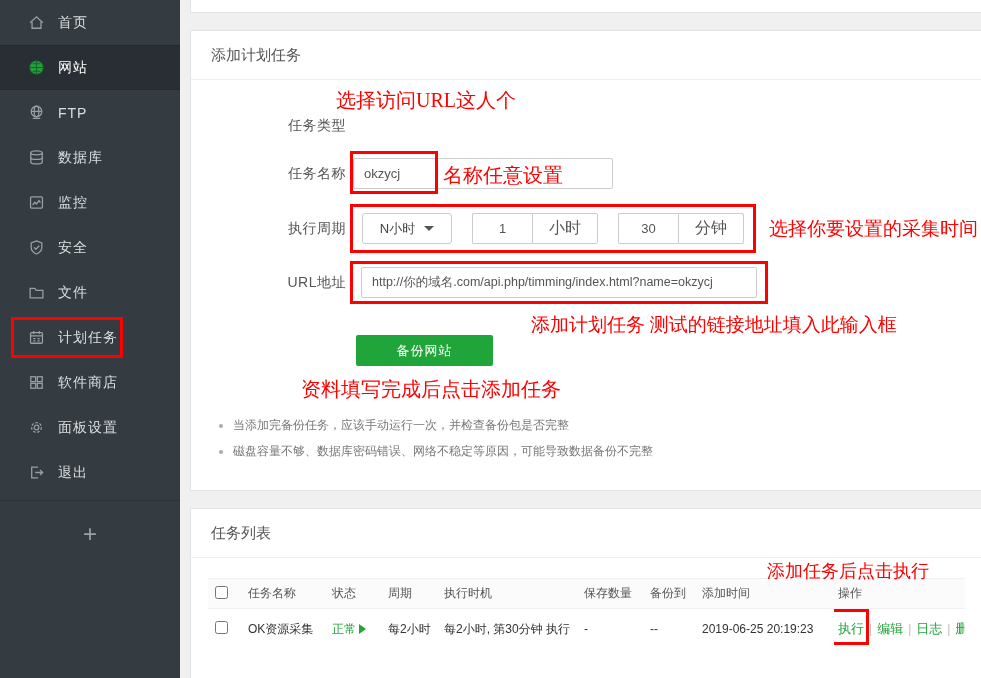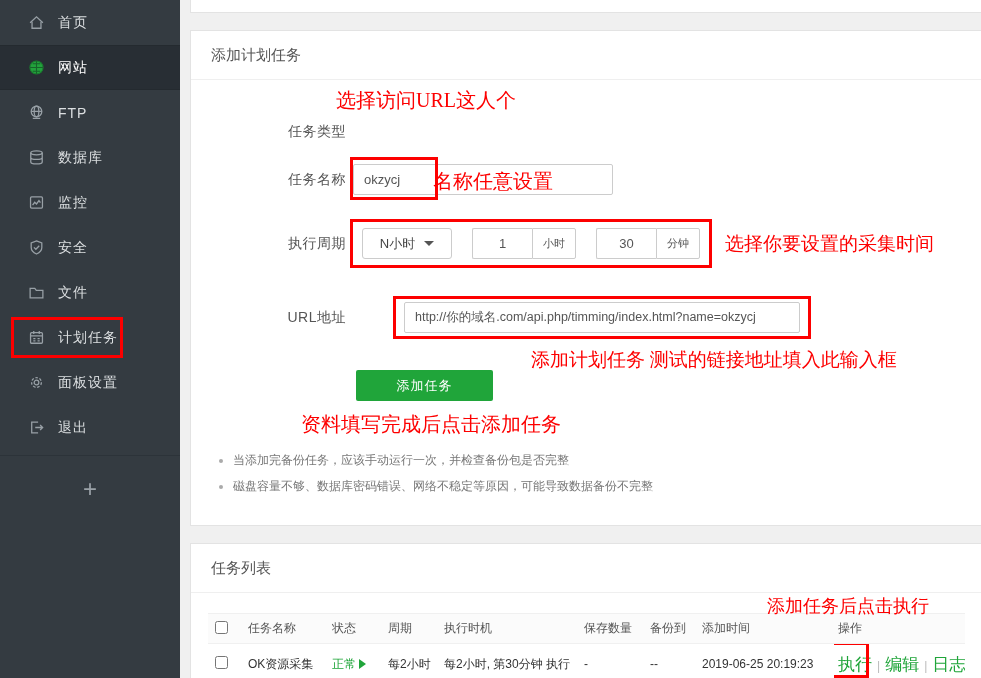--- a/index.html
+++ b/index.html
@@ -31,26 +31,26 @@
   .ctrl { margin-left:7px; display:flex; align-items:center; }
   .frame-pad { padding:3px; display:inline-flex; align-items:center; }
   .select-btn { display:flex; align-items:center; justify-content:center; border:1px solid #ccc; border-radius:3px; background:#fff; height:28px; padding:0 12px; font-size:13px; color:#444; cursor:pointer; }
   .caret { width:0; height:0; border-left:5px solid transparent; border-right:5px solid transparent; border-top:5px solid #555; margin-left:9px; }
   .note { margin-left:36px; font-size:12px; color:#666; white-space:nowrap; }
   .note .star { color:#f00; margin-right:6px; }
   input[type=text] { border:1px solid #ccc; border-radius:2px; height:31px; font-size:13px; color:#555; padding:0 10px; font-family:inherit; outline:none; background:#fff; }
   .name-wrap { position:relative; margin-left:7px; }
   .name-wrap input { width:260px; }
   .name-redbox { position:absolute; left:-3px; top:-7px; width:88px; height:43px; pointer-events:none; }
-  .name-ann { position:absolute; left:80px; top:4px; font-size:20px; pointer-events:none; }
+  .name-ann { position:absolute; left:90px; top:4px; font-size:20px; pointer-events:none; }
   .period-frame { margin-left:4px; padding:6px 9px; display:flex; align-items:center; }
   .period-frame .select-btn { width:90px; height:31px; }
   .igroup { display:flex; margin-left:20px; }
   .igroup input { width:60px; text-align:center; border-right:none; border-radius:2px 0 0 2px; }
-  .addon { height:31px; display:flex; align-items:center; justify-content:center; padding:0 10px; background:#fff; border:1px solid #ccc; font-size:11px; color:#555; border-radius:0 2px 2px 0; }
+  .addon { height:31px; display:flex; align-items:center; justify-content:center; padding:0 16px; background:#fff; border:1px solid #ccc; font-size:16px; color:#555; border-radius:0 2px 2px 0; }
   .ann-period { margin-left:13px; font-size:19px; }
   .url-frame { margin-left:4px; padding:3px 8px; }
   .url-frame input { width:396px; font-size:12.5px; }
   .ann-url { margin:8px 0 0 340px; font-size:19px; height:22px; }
   .btn-green { margin-left:165px; margin-top:1px; width:137px; height:31px; background:#20a53a; color:#fff; border:none; border-radius:2px; font-size:13px; cursor:pointer; font-family:inherit; letter-spacing:1px; }
   .ann-submit { margin:10px 0 0 110px; font-size:20px; height:26px; }
   .tips { margin:10px 0 0 30px; padding-bottom:26px; }
   .tips li { list-style:disc; margin-left:12px; color:#777; font-size:12px; line-height:26px; }
   .tips li::marker { color:#aaa; }
   
@@ -58,21 +58,21 @@
   th,td { font-weight:normal; text-align:left; font-size:12px; padding:0 4px; overflow:hidden; white-space:nowrap; }
   thead tr { height:30px; background:#fbfbfb; }
   thead th { color:#555; border-top:1px solid #f0f0f0; border-bottom:1px solid #f0f0f0; }
   tbody tr { height:41px; }
   tbody td { color:#333; }
   .c-check { width:36px; } .c-name { width:84px; } .c-status { width:56px; } .c-period { width:56px; }
   .c-timing { width:140px; } .c-keep { width:66px; } .c-backup { width:52px; } .c-added { width:136px; }
   input[type=checkbox] { width:13px; height:13px; margin-left:3px; }
   .status-ok { color:#20a53a; display:flex; align-items:center; }
   .play-ico { width:0; height:0; border-top:5px solid transparent; border-bottom:5px solid transparent; border-left:7px solid #20a53a; margin-left:3px; }
-  .act a { color:#20a53a; text-decoration:none; font-size:17px; cursor:pointer; }
+  .act a { color:#20a53a; text-decoration:none; font-size:13px; cursor:pointer; }
   .act .sep { color:#bbb; margin:0 5px; }
   .run-wrap { position:relative; display:inline-block; }
   .run-redbox { position:absolute; left:-9px; top:-11px; width:40px; height:36px; pointer-events:none; }
   .ann-run { position:absolute; top:50px; right:52px; font-size:18px; }
   
   svg.icon { stroke:#98a0a6; fill:none; stroke-width:1.2; }
 </style>
 </head>
 <body>
 
@@ -146,20 +146,31 @@
           <rect x="2.4" y="3.4" width="11.2" height="10" rx="1"></rect>
           <path d="M2.4 6.4h11.2M5.4 1.8v3M10.6 1.8v3M5 9h2M9 9h2M5 11.2h2M9 11.2h2"></path>
         </svg>
     </span>
     <span class="lbl">计划任务</span>
     <div class="red-frame-side"></div>
   </div>
   <div class="side-item">
     <span class="ico">
       <svg class="icon" width="17" height="17" viewBox="0 0 16 16">
+          <rect x="2.6" y="2.6" width="4.6" height="4.6"></rect>
+          <rect x="8.8" y="2.6" width="4.6" height="4.6"></rect>
+          <rect x="2.6" y="8.8" width="4.6" height="4.6"></rect>
+          <rect x="8.8" y="8.8" width="4.6" height="4.6"></rect>
+        </svg>
+    </span>
+    <span class="lbl">软件商店</span>
+  </div>
+  <div class="side-item">
+    <span class="ico">
+      <svg class="icon" width="17" height="17" viewBox="0 0 16 16">
           <circle cx="8" cy="8" r="2.2"></circle>
           <circle cx="8" cy="8" r="4.6" stroke-dasharray="2.4 1.6"></circle>
         </svg>
     </span>
     <span class="lbl">面板设置</span>
   </div>
   <div class="side-item">
     <span class="ico">
       <svg class="icon" width="17" height="17" viewBox="0 0 16 16">
           <path d="M9.5 3H3.5v10h6M6.8 8h7M11.4 5.6 13.8 8l-2.4 2.4"></path>
@@ -172,62 +183,62 @@
 </div>
 
 <div class="main">
   <div class="top-strip"></div>
 
   <div class="card card1">
     <div class="card-title">添加计划任务</div>
 
     <div class="ann ann-type">选择访问URL这人个</div>
 
-    <div class="frow" style="margin-top:12px;">
+    <div class="frow" style="margin-top:6px;">
       <div class="flabel">任务类型</div>
     </div>
 
     <div class="frow" style="margin-top:23px;">
       <div class="flabel">任务名称</div>
       <div class="name-wrap">
         <input type="text" value="okzycj" style="">
         <div class="redbox name-redbox"></div>
         <div class="ann name-ann">名称任意设置</div>
       </div>
     </div>
 
-    <div class="frow" style="margin-top:24px;">
+    <div class="frow" style="margin-top:15px;">
       <div class="flabel">执行周期</div>
       <div class="redbox period-frame">
         <span class="select-btn">
           <span>N小时</span>
           <span class="caret"></span>
         </span>
         <span class="igroup">
           <input type="text" style="text-align: center;" value="1">
           <span class="addon">小时</span>
         </span>
         <span class="igroup">
           <input type="text" style="text-align: center;" value="30">
           <span class="addon">分钟</span>
         </span>
       </div>
       <div class="ann ann-period">选择你要设置的采集时间</div>
     </div>
 
-    <div class="frow" style="margin-top:28px;gap:43px;">
+    <div class="frow" style="margin-top:8px;">
       <div class="flabel">URL地址</div>
       <div class="redbox url-frame">
         <input type="text" value="http://你的域名.com/api.php/timming/index.html?name=okzycj" style="">
       </div>
     </div>
     <div class="ann ann-url">添加计划任务 测试的链接地址填入此输入框</div>
 
     <div>
-      <button class="btn-green">添加任务</button>
+      <button class="btn-green">备份网站</button>
     </div>
     <div class="ann ann-submit">资料填写完成后点击添加任务</div>
 
     <ul class="tips">
       <li>当添加完备份任务，应该手动运行一次，并检查备份包是否完整</li>
       <li>磁盘容量不够、数据库密码错误、网络不稳定等原因，可能导致数据备份不完整</li>
     </ul>
   </div>
 
   <div class="card card2">

